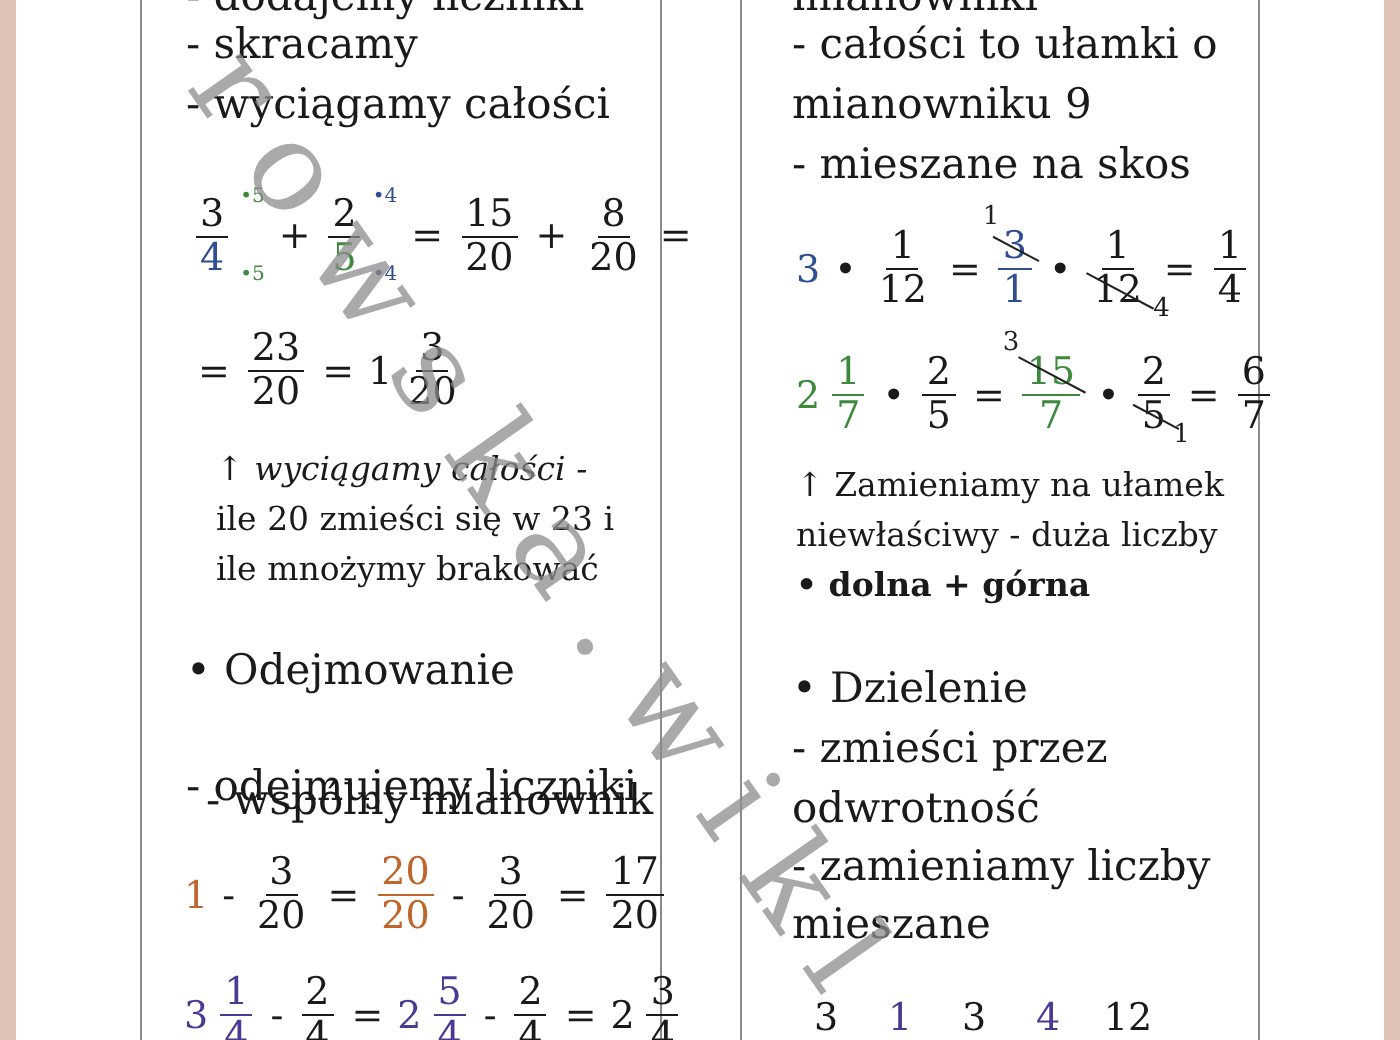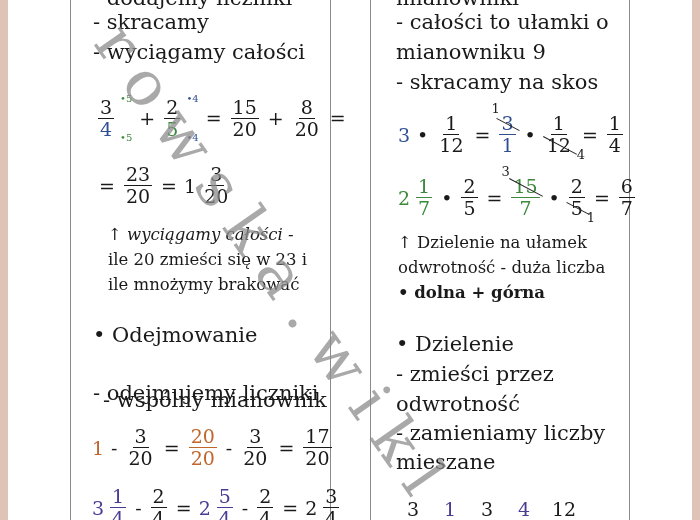--- a/index.html
+++ b/index.html
@@ -142,21 +142,21 @@
   <span>2</span>
   <span class="frac">
       <span class="n">3</span>
       <span class="d">4</span>
     </span>
 </div>
 
 <div class="line" style="left:396px;top:-14px;">mianowniki</div>
 <div class="line" style="left:396px;top:10px;">- całości to ułamki o</div>
 <div class="line" style="left:396px;top:40px;">mianowniku 9</div>
-<div class="line" style="left:396px;top:70px;">- skracamy na skos</div>
+<div class="line" style="left:396px;top:70px;">- mieszane na skos</div>
 
 <div class="math" style="left:398px;top:114px;">
   <span class="blue">3</span>
   <span class="op">•</span>
   <span class="frac">
       <span class="n">1</span>
       <span class="d">12</span>
     </span>
   <span class="op">=</span>
   <span class="frac blue" style="position:relative;">
@@ -200,22 +200,22 @@
       <span class="d struck">5</span>
       <span class="tiny" style="right:-10px;bottom:-6px;">1</span>
     </span>
   <span class="op">=</span>
   <span class="frac">
       <span class="n">6</span>
       <span class="d">7</span>
     </span>
 </div>
 
-<div class="line small" style="left:398px;top:230px;">↑ Dzielenie na ułamek</div>
-<div class="line small" style="left:398px;top:255px;">odwrotność - duża liczba</div>
+<div class="line small" style="left:398px;top:230px;">↑ Zamieniamy na ułamek</div>
+<div class="line small" style="left:398px;top:255px;">niewłaściwy - duża liczby</div>
 <div class="line small" style="left:398px;top:280px;font-weight:bold;">• dolna + górna</div>
 
 <div class="line" style="left:396px;top:332px;">• Dzielenie</div>
 <div class="line" style="left:396px;top:362px;">- zmieści przez</div>
 <div class="line" style="left:396px;top:392px;">odwrotność</div>
 <div class="line" style="left:396px;top:421px;">- zamieniamy liczby</div>
 <div class="line" style="left:396px;top:450px;text-align:center;">mieszane</div>
 
 <div class="math" style="left:392px;top:498px;gap:0;">
   <span style="width:42px;text-align:center;">3</span>

